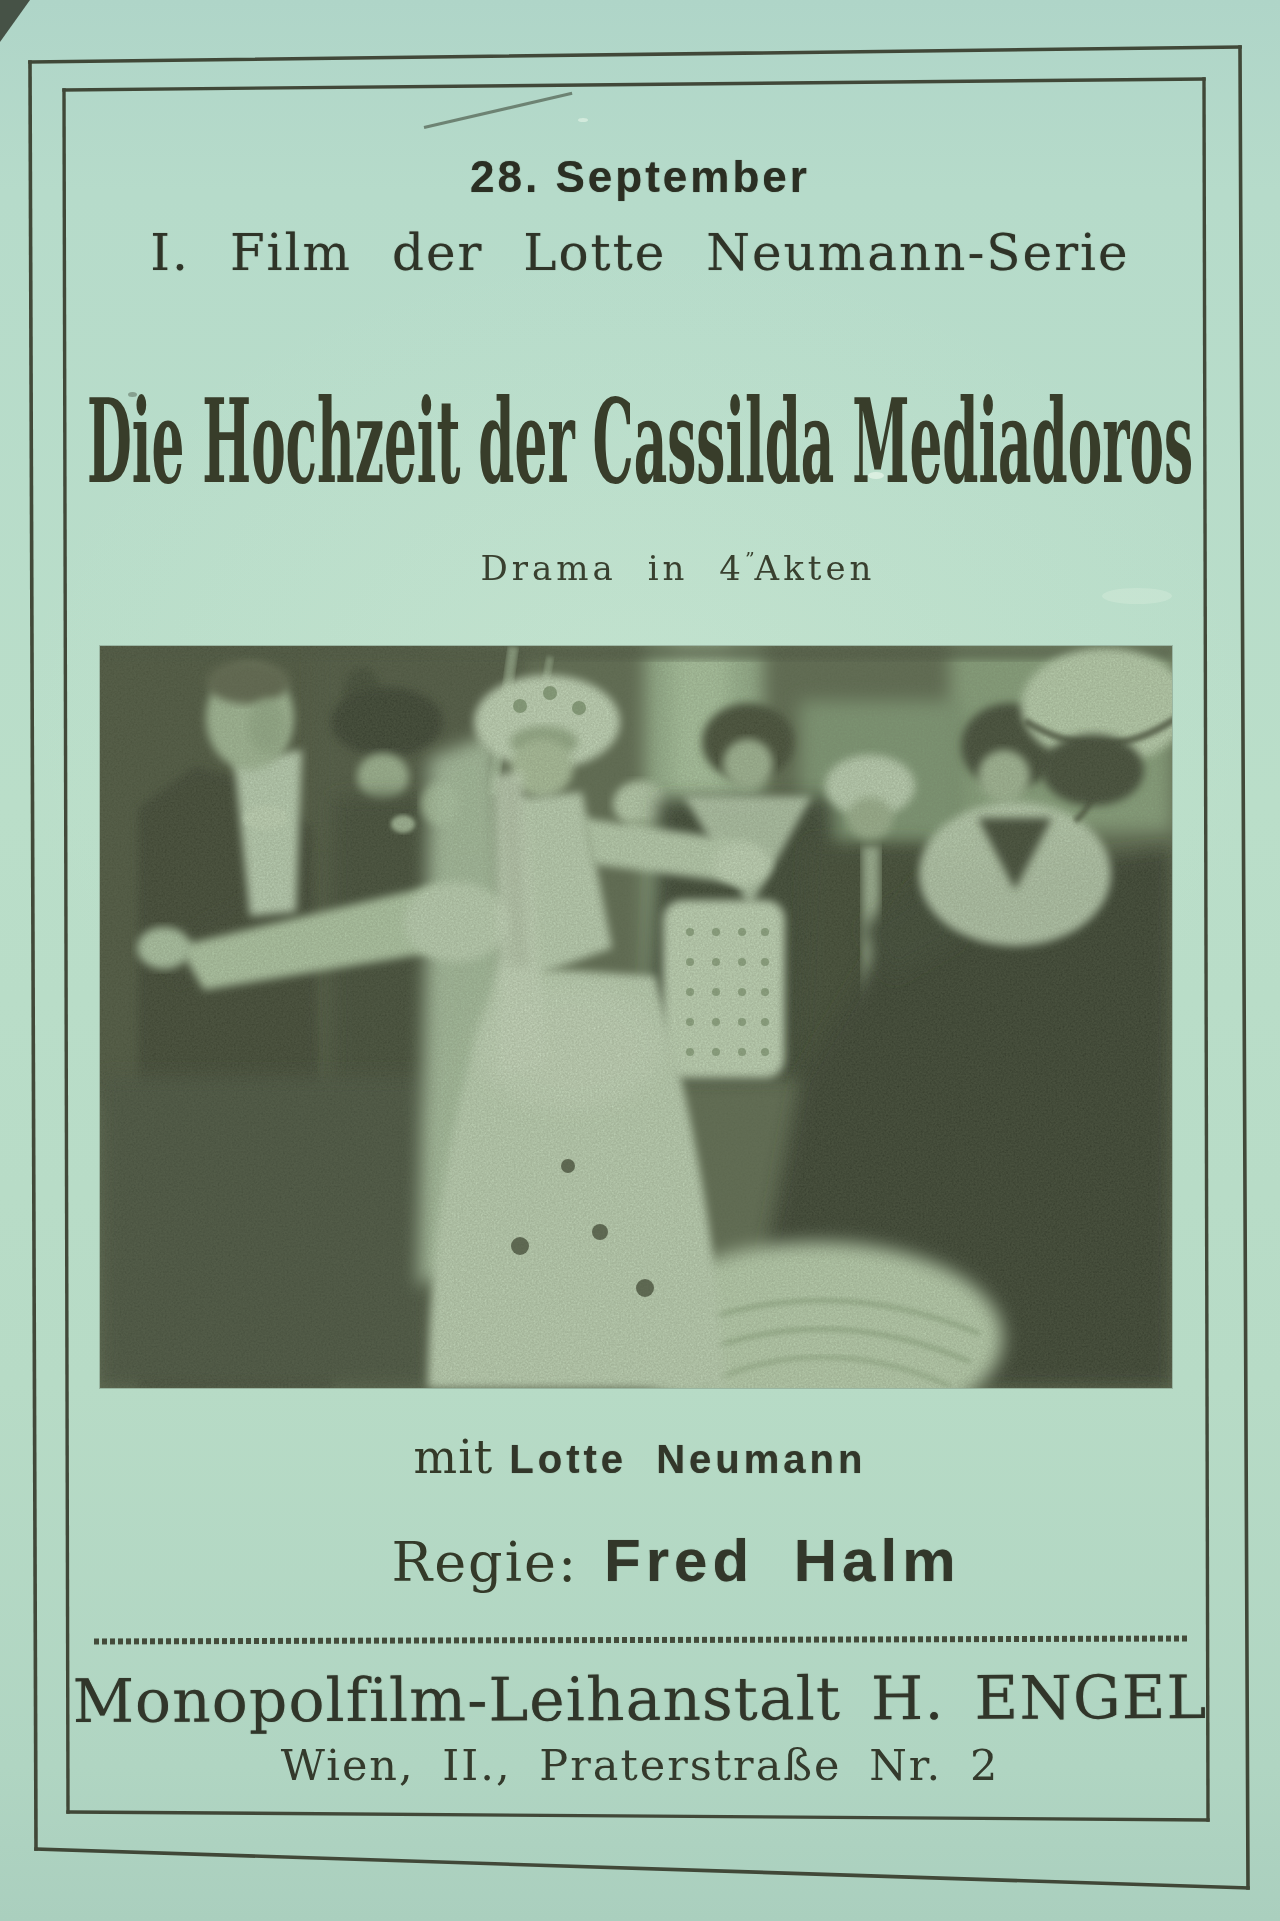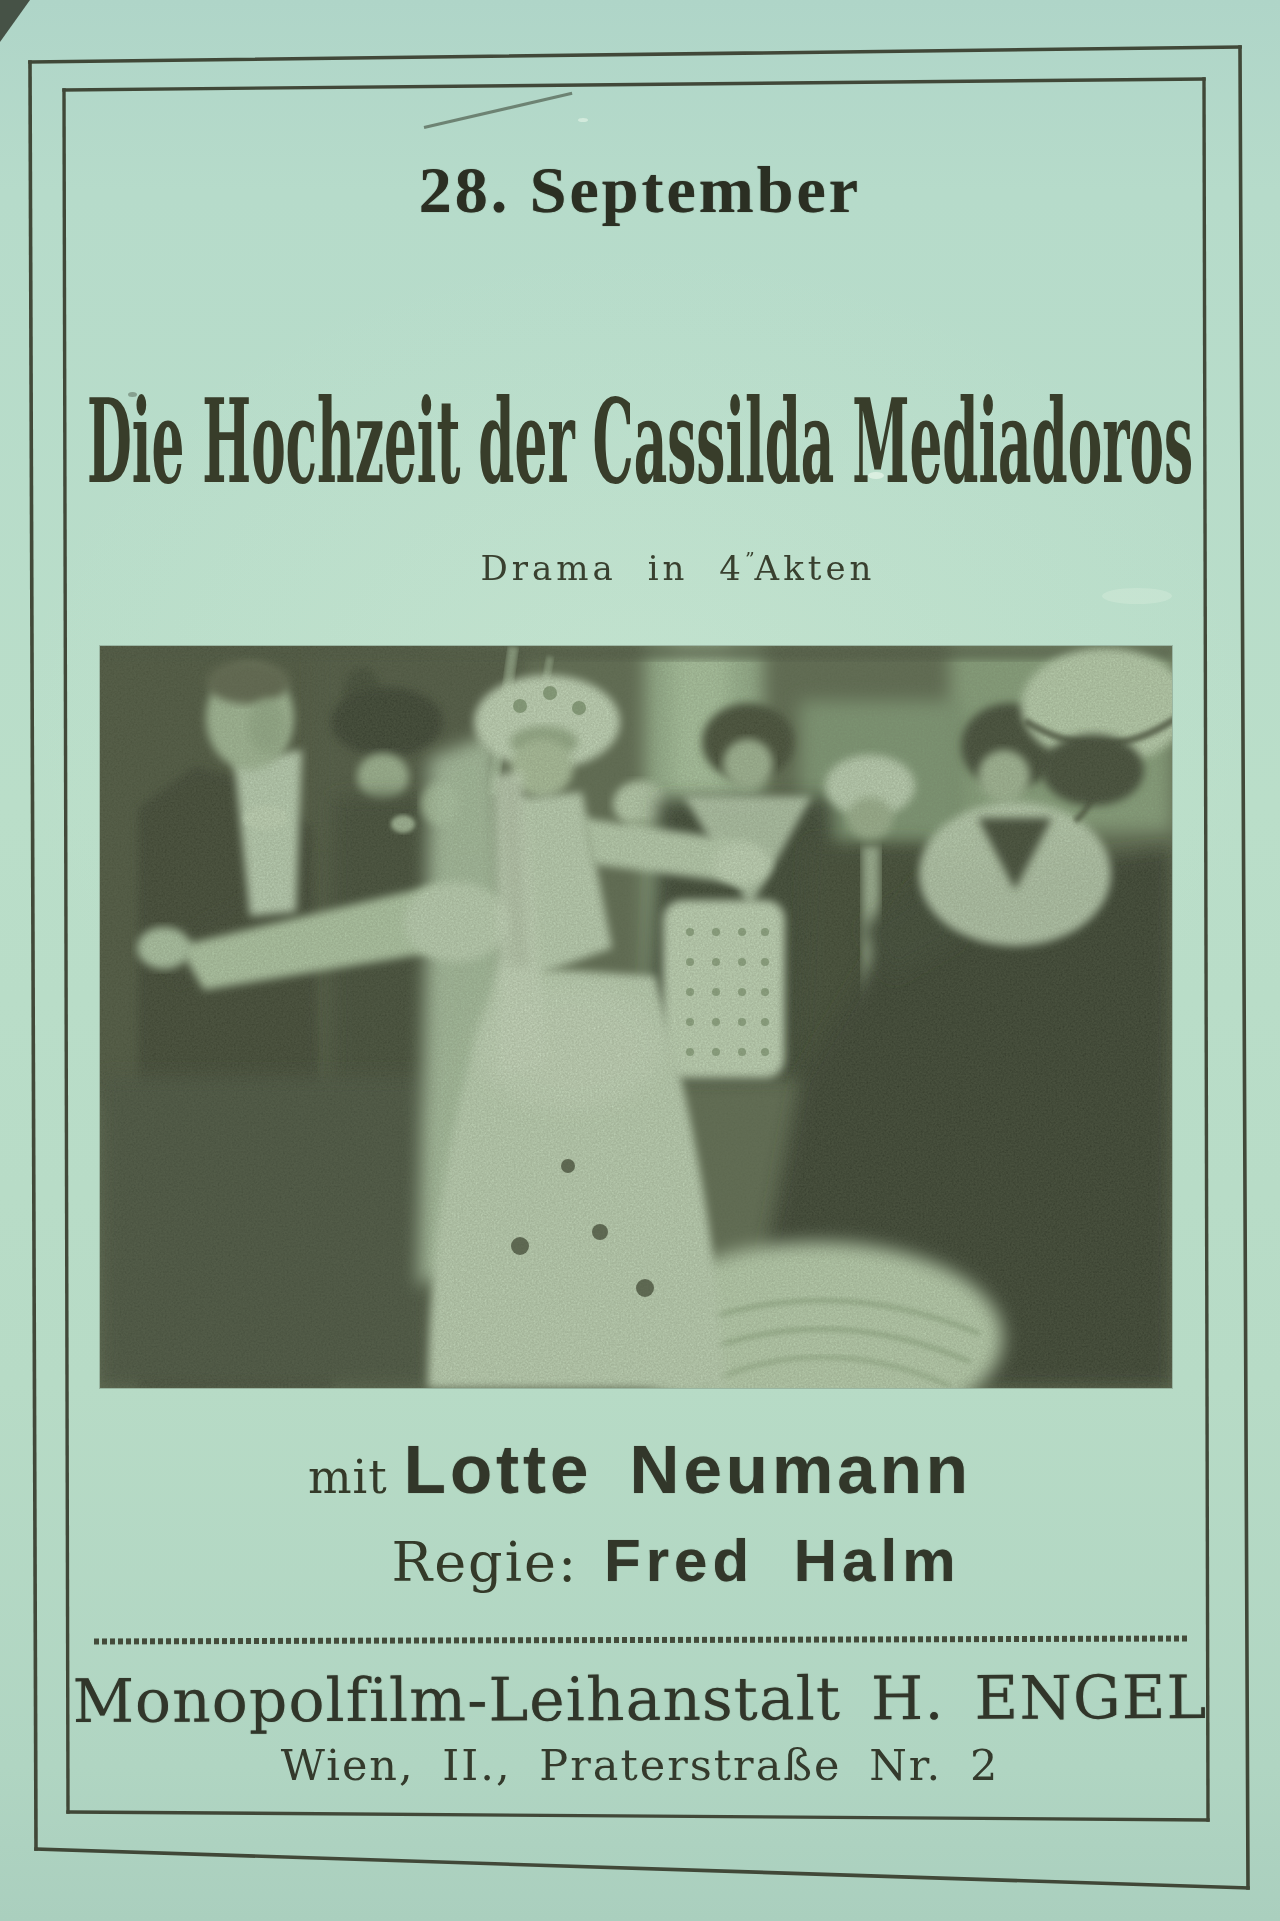--- a/index.html
+++ b/index.html
@@ -13,22 +13,22 @@
       linear-gradient(180deg,#afd5c8 0%,#b6dbca 10%,#badec9 42%,#b7dbc6 72%,#b0d5c2 92%,#aacfbe 100%);
     font-family:"DejaVu Serif",serif;
     color:#30352a;
   }
   
   .frame{position:absolute;left:0;top:0;}
   
   .centerline{position:absolute;left:0;width:100%;text-align:center;white-space:nowrap;}
   .date-line{
     top:152px;
-    font-family:Liberation Serif, serif;font-weight:700;
-    font-size:66px;letter-spacing:3px;color:#2b2f23;
+    font-family:Liberation Sans, sans-serif;font-weight:700;
+    font-size:44px;letter-spacing:3px;color:#2b2f23;
     text-shadow:0 0 1px rgba(43,47,35,.65);
   }
   .series-line{
     top:224px;
     font-size:50px;letter-spacing:2px;word-spacing:22px;color:#2f3428;
     text-shadow:0 0 1px rgba(47,52,40,.5);
   }
   .title-wrap{position:absolute;left:60px;top:368px;width:1160px;height:150px;}
   .title-wrap text{
     font-family:"DejaVu Serif",serif;font-weight:700;fill:#383d2a;
@@ -41,21 +41,21 @@
   
   .photo{
     position:absolute;left:100px;top:646px;width:1072px;height:742px;margin:0;
     outline:1px solid rgba(60,68,50,.25);
   }
   .photo svg{display:block;width:100%;height:100%;}
   
   .cast-line{top:1430px;color:#343a29;}
   .mit{font-size:46px;letter-spacing:1px;margin-right:16px;}
   .star{
-    font-family:"Liberation Sans",sans-serif;font-weight:700;font-size:69px;
+    font-family:"Liberation Sans",sans-serif;font-weight:700;font-size:40px;
     letter-spacing:4px;word-spacing:14px;color:#32372a;
     text-shadow:0 0 1px rgba(50,55,42,.6);
   }
   .regie-line{top:1526px;padding-left:36px;}
   .regie{font-size:54px;letter-spacing:2px;color:#343a29;margin-right:26px;}
   .director{
     font-family:"Liberation Sans",sans-serif;font-weight:700;font-size:60px;
     letter-spacing:5px;word-spacing:18px;color:#32372a;
     text-shadow:0 0 1px rgba(50,55,42,.6);
   }
@@ -118,20 +118,21 @@
   <div class="corner-mark"></div>
   <div class="scratch"></div>
   <div class="speck s1"></div>
   <div class="speck s2"></div>
   <div class="speck s3"></div>
   <div class="speck s4"></div>
   <div class="speck s5"></div>
   <div class="speck s6"></div>
 
   <div class="centerline date-line">28. September</div>
+  <div class="centerline series-line">I. Film der Lotte Neumann-Serie</div>
 
   <svg class="title-wrap" viewBox="0 0 1160 150">
     <text x="580" y="86" text-anchor="middle" font-size="88" textLength="1106" lengthAdjust="spacingAndGlyphs" transform="scale(1,1.32)">Die Hochzeit der Cassilda Mediadoros</text>
   </svg>
 
   <div class="centerline drama-line"><span>Drama in 4</span><span class="drama-sup">”</span><span>Akten</span></div>
 
   <figure class="photo">
     <svg viewBox="0 0 1072 742" preserveAspectRatio="none">
       <defs>

